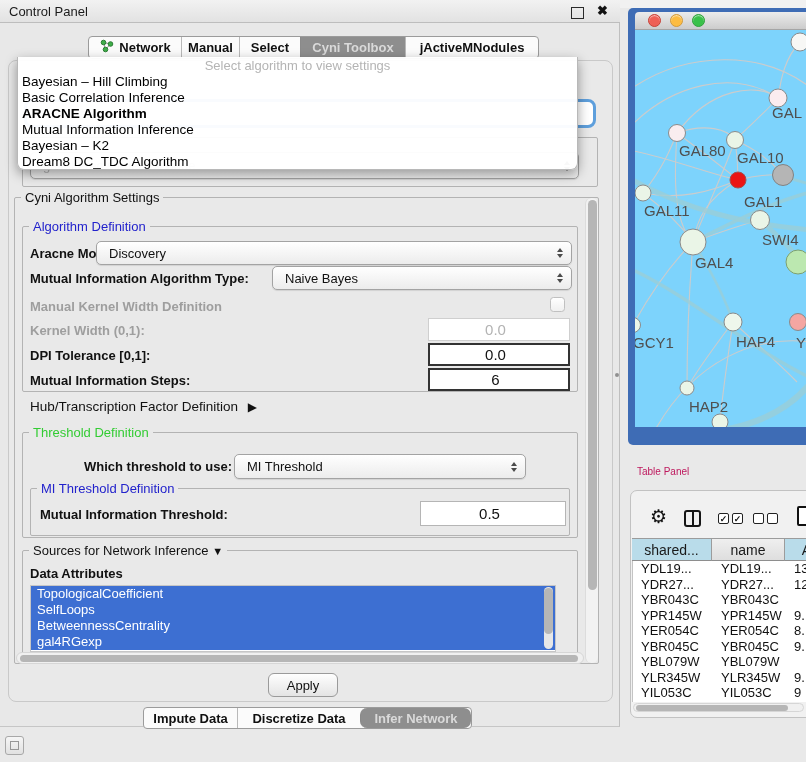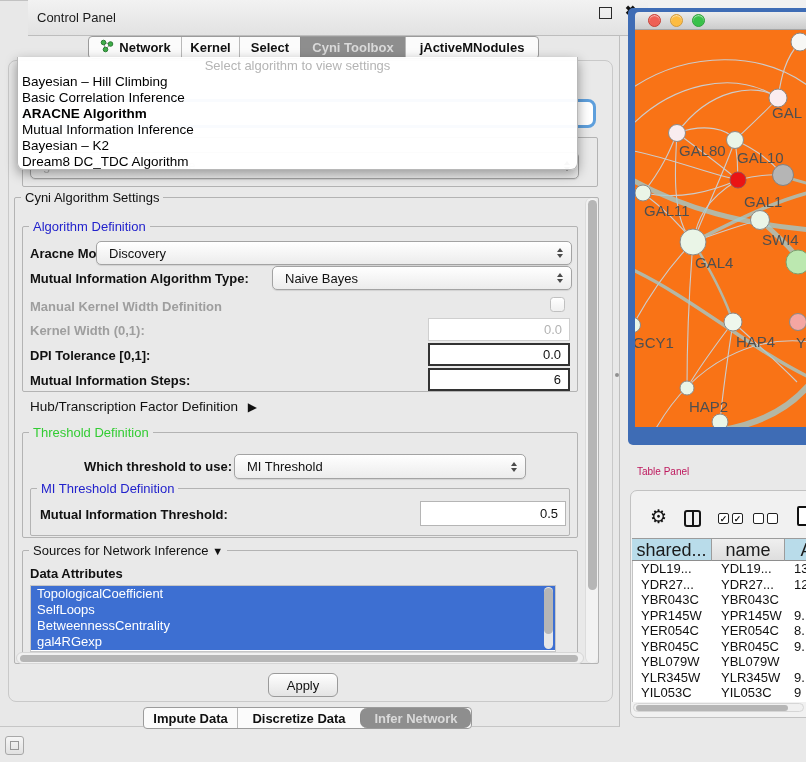--- a/index.html
+++ b/index.html
@@ -1,21 +1,21 @@
 <!DOCTYPE html>
 <html><head>
 <meta charset="utf-8">
 <style>
   html,body{margin:0;padding:0;background:#e9e9e9;font-family:"Liberation Sans",sans-serif;}
   #app{position:relative;width:806px;height:762px;overflow:hidden;background:#e9e9e9;}
   .abs{position:absolute;box-sizing:border-box;}
 
   
   .cp-window{left:0;top:8;width:620px;height:727px;background:#e8e8e8;border-right:1px solid #bfbfbf;border-top:1px solid #c2c2c2;border-bottom:1px solid #c6c6c6;}
-  .cp-titlebar{left:0;top:8;width:620px;height:36px;background:linear-gradient(#f2f2f2,#e2e2e2);border-bottom:1px solid #bdbdbd;display:flex;align-items:center;margin-left:28px;}
+  .cp-titlebar{left:0;top:8;width:620px;height:23px;background:linear-gradient(#f2f2f2,#e2e2e2);border-bottom:1px solid #bdbdbd;display:flex;align-items:center;}
   .cp-title{font-size:13px;color:#1a1a1a;padding-left:9px;}
   .float-icon{position:absolute;right:36px;top:7px;width:11px;height:10px;border:1.5px solid #2a2a2a;background:transparent;}
   .close-icon{position:absolute;right:12px;top:3px;font-size:13px;font-weight:700;color:#111;}
 
   .main-panel{left:8px;top:60px;width:605px;height:642px;border:1px solid #c9c9c9;border-radius:8px;background:#e9e9e9;}
 
   
   .tabstrip{display:flex;border:1px solid #9b9b9b;border-radius:4px;overflow:hidden;background:#fbfbfb;}
   .tab{display:flex;align-items:center;justify-content:center;font-size:13px;font-weight:600;color:#111;border-left:1px solid #b9b9b9;gap:5px;white-space:nowrap;}
   .tab:first-child{border-left:none;}
@@ -32,21 +32,21 @@
   .plain{font-weight:400;}
 
   .combo{border:1px solid #a3a3a3;border-radius:5px;background:linear-gradient(#ffffff,#ececec);box-shadow:0 1px 1px rgba(0,0,0,.1);display:flex;align-items:center;}
   .combo-text{padding-left:12px;font-size:13px;color:#111;white-space:nowrap;}
   .combo-text.gray{color:#b5b5b5;}
   .stepper{margin-left:auto;margin-right:8px;display:flex;flex-direction:column;gap:2px;align-items:center;}
   .stepper i{display:block;width:0;height:0;}
   .stepper .up{border-left:3.5px solid transparent;border-right:3.5px solid transparent;border-bottom:4.5px solid #4a4a4a;}
   .stepper .dn{border-left:3.5px solid transparent;border-right:3.5px solid transparent;border-top:4.5px solid #4a4a4a;}
 
-  .field{border:1px solid #c3c3c3;background:#fff;font-size:13px;color:#111;display:flex;align-items:center;justify-content:flex-end;padding-right:7px;}
+  .field{border:1px solid #c3c3c3;background:#fff;font-size:15px;color:#111;display:flex;align-items:center;justify-content:center;padding-right:7px;}
   .field.strong{border:2px solid #333;}
   .field.disabled{color:#b3b3b3;border-color:#cfcfcf;}
 
   .checkbox{width:15px;height:15px;border:1px solid #c0c0c0;border-radius:3.5px;background:linear-gradient(#ffffff,#f0f0f0);}
 
   
   .popup{background:rgba(255,255,255,.96);border:1px solid #b8b8b8;border-top:none;border-radius:0 0 7px 7px;box-shadow:0 4px 12px rgba(0,0,0,.38);z-index:50;}
   .popup-prompt{height:17px;line-height:17px;text-align:center;color:#b4b4b4;font-size:13px;}
   .popup-item{height:16px;line-height:16px;padding-left:4px;font-size:13.5px;color:#000;white-space:nowrap;}
   .popup-item.selected{font-weight:700;}
@@ -59,31 +59,31 @@
   .sbv-track{background:#f2f2f2;border-left:1px solid #dcdcdc;border-radius:6px;}
   .sb-thumb{background:#b6b6b6;border-radius:5px;}
   .sbh-track{background:#f0f0f0;border:1px solid #d6d6d6;border-radius:6px;}
 
   .button{border:1px solid #9a9a9a;border-radius:6px;background:linear-gradient(#fefefe,#e4e4e4);font-size:13px;color:#111;display:flex;align-items:center;justify-content:center;}
 
   
   .net-frame{left:628px;top:8px;width:178px;height:437px;background:#3e6cb5;border-radius:5px 0 0 5px;}
   .net-titlebar{left:635px;top:12px;width:171px;height:18px;background:linear-gradient(#ececec,#cccccc);border-bottom:1px solid #a5a5a5;border-radius:4px 0 0 0;display:flex;align-items:center;gap:9px;padding-left:13px;}
   .light{width:11px;height:11px;border-radius:50%;box-shadow:inset 0 1px 1px rgba(255,255,255,.6);}
-  .net-canvas{left:635px;top:30px;width:171px;height:397px;background:#f97316;overflow:hidden;}
+  .net-canvas{left:635px;top:30px;width:171px;height:397px;background:#7dd3fc;overflow:hidden;}
 
   
   .tp-title{font-size:10px;color:#be185d;text-align:center;}
   .tp-panel{left:630px;top:490px;width:180px;height:228px;background:#f1f1f1;border:1px solid #c2c2c2;border-radius:7px 0 0 7px;}
   .gear{font-size:19px;color:#111;line-height:20px;}
   .cols-icon{width:17px;height:17px;border:2px solid #161616;border-radius:3px;display:flex;justify-content:center;}
   .cols-icon b{width:2px;height:100%;background:#161616;}
   .cb{width:11px;height:11px;border:1.5px solid #222;border-radius:2px;background:#fff;font-size:9px;font-weight:700;color:#111;display:flex;align-items:center;justify-content:center;box-sizing:border-box;}
   .doc-icon{width:15px;height:20px;border:2px solid #111;border-radius:2px;background:#fff;}
-  .th{position:absolute;top:0;height:23px;line-height:22px;text-align:center;font-size:18px;color:#1a1a1a;border-right:1px solid #9c9c9c;border-top:1px solid #9c9c9c;border-bottom:1px solid #8e8e8e;box-sizing:border-box;overflow:hidden;white-space:nowrap;}
+  .th{position:absolute;top:0;height:23px;line-height:22px;text-align:center;font-size:14px;color:#1a1a1a;border-right:1px solid #9c9c9c;border-top:1px solid #9c9c9c;border-bottom:1px solid #8e8e8e;box-sizing:border-box;overflow:hidden;white-space:nowrap;}
   .th.blue{background:#b9dcea;}
   .th.gray{background:linear-gradient(#efefef,#dedede);}
   .tbody{background:#fff;overflow:hidden;}
   .trow{position:absolute;left:0;display:flex;height:15.5px;}
   .tcell{font-size:13px;line-height:15px;color:#111;padding-left:8px;box-sizing:border-box;overflow:hidden;white-space:nowrap;}
 
   .mini-btn{left:5px;top:736px;width:19px;height:19px;border:1px solid #a8a8a8;border-radius:3px;background:linear-gradient(#f6f6f6,#e1e1e1);display:flex;align-items:center;justify-content:center;}
   .mini-btn i{display:block;width:7px;height:7px;border:1px solid #979797;}
   .top-strip{left:0;top:0;width:806px;height:8px;background:#f1f1f1;}
   .divider-dot{left:615px;top:373px;width:4px;height:4px;border-radius:50%;background:#909090;}
@@ -107,21 +107,21 @@
       <div class="tab" style="width: 92px;">
         <span><svg width="15" height="14">
             <path d="M4.5,3.5 L11.5,5 M4.5,3.5 L6.5,10.5 M11.5,5 L6.5,10.5" stroke="#8a8a8a" stroke-width="1" fill="none"></path>
             <circle cx="4.5" cy="3.5" r="2.3" fill="#3fae49" stroke="#2c7e34"></circle>
             <circle cx="11.5" cy="5" r="2.3" fill="#3fae49" stroke="#2c7e34"></circle>
             <circle cx="6.5" cy="10.5" r="2.3" fill="#3fae49" stroke="#2c7e34"></circle>
           </svg></span>
         <span>Network</span>
       </div>
       <div class="tab" style="width: 57px;">
-        <span>Kernel</span>
+        <span>Manual</span>
       </div>
       <div class="tab" style="width: 60px;">
         <span>Select</span>
       </div>
       <div class="tab selected" style="width: 104px;">
         <span>Cyni Toolbox</span>
       </div>
       <div class="tab" style="width: 132px;">
         <span>jActiveMNodules</span>
       </div>

